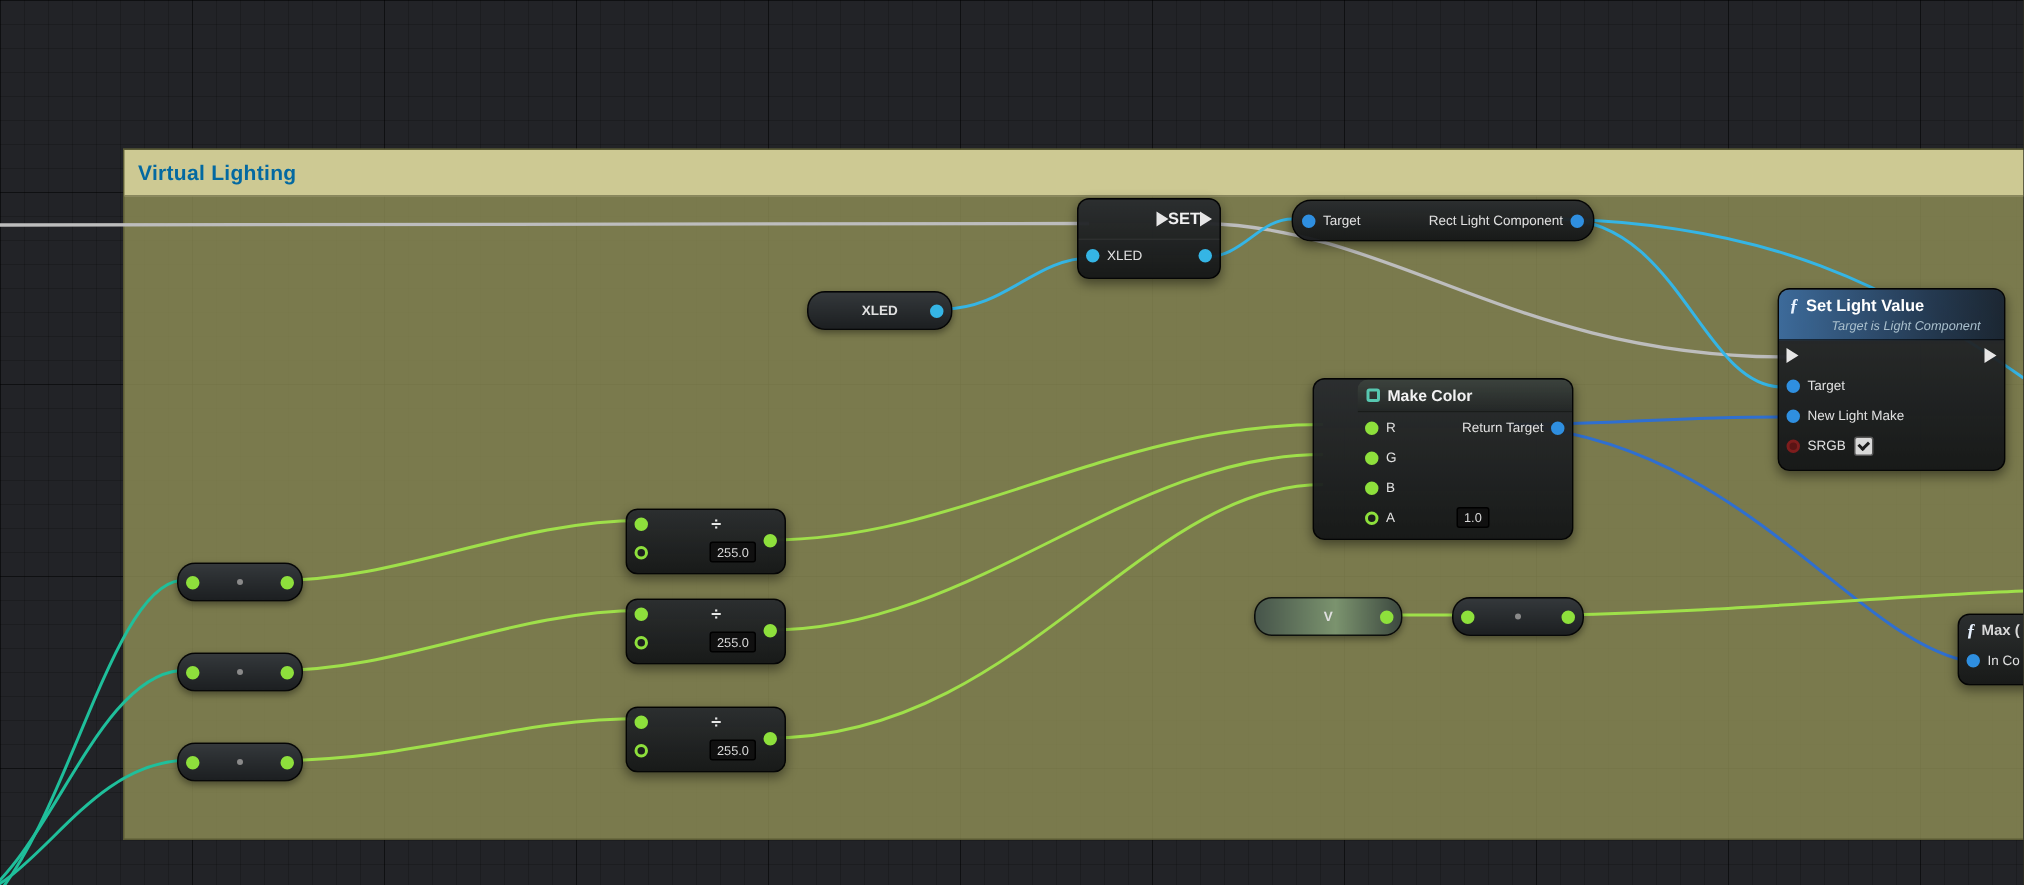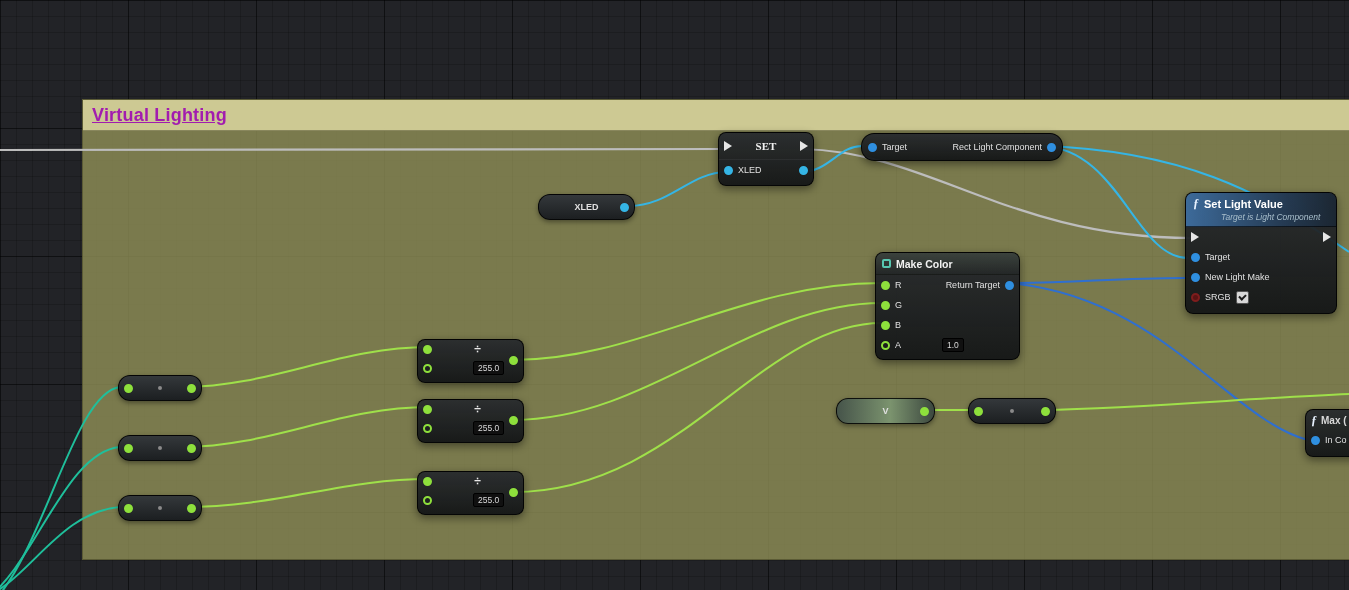--- a/index.html
+++ b/index.html
@@ -13,21 +13,21 @@
       linear-gradient(90deg, rgba(0,0,0,0.18) 1px, transparent 1px);
     background-size:128px 128px,128px 128px,16px 16px,16px 16px;
     font-family:"Liberation Sans",sans-serif;
     -webkit-font-smoothing:antialiased;
   }
   
   .comment{position:absolute;left:82px;top:99px;width:1267px;height:459px;z-index:1;
     background:rgba(148,148,88,0.78);border:1px solid rgba(60,60,30,0.5);}
   .comment-header{height:30px;background:rgba(208,204,150,0.96);display:flex;align-items:center;
     padding-left:9px;border-bottom:1px solid rgba(70,70,40,0.5);}
-  .comment-title{font-size:18px;font-weight:bold;color:#a21caf;letter-spacing:.2px;text-decoration:underline;}
+  .comment-title{font-size:14px;font-weight:bold;color:#0369a1;letter-spacing:.2px;}
   
   #wires{position:absolute;left:0;top:0;z-index:2;pointer-events:none;}
   
   .node{position:absolute;z-index:3;background:linear-gradient(rgba(40,43,46,0.96),rgba(18,20,22,0.94));
     border:1px solid rgba(0,0,0,0.85);border-radius:8px;box-shadow:0 3px 8px rgba(0,0,0,0.45);
     color:#d8d8d8;font-size:9px;}
   .pill{position:absolute;z-index:3;height:24px;border-radius:12px;
     background:linear-gradient(#34383b,#1c1f21);border:1px solid rgba(0,0,0,0.85);
     box-shadow:0 2px 5px rgba(0,0,0,0.4);display:flex;align-items:center;color:#e2e2e2;font-size:9px;}
   .pin{width:9px;height:9px;border-radius:50%;box-sizing:border-box;flex:0 0 auto;}
@@ -36,22 +36,22 @@
   .p-cyan{border:2px solid #35b5e5;background:#35b5e5;}
   .p-blue{border:2px solid #2f8fe0;background:#2f8fe0;}
   .p-red{border:2px solid #7e1d1d;background:#5a1414;}
   .exec{width:0;height:0;border-top:5px solid transparent;border-bottom:5px solid transparent;
     border-left:8px solid #e6e6e6;flex:0 0 auto;}
   .row{display:flex;align-items:center;gap:5px;padding:0 5px;height:20px;}
   .lbl{color:#e0e0e0;}
   .valuebox{background:#101010;border:1px solid #000;color:#d8d8d8;font-size:8.5px;
     padding:1px 4px;border-radius:2px;line-height:10px;margin-left:36px;}
   
-  .set-head{display:flex;align-items:center;justify-content:space-between;height:26px;padding:0 5px;
-    border-bottom:1px solid rgba(255,255,255,0.05);font-family:Liberation Serif, serif;}
+  .set-head{display:flex;align-items:center;justify-content:flex-end;height:26px;padding:0 5px;
+    border-bottom:1px solid rgba(255,255,255,0.05);}
   .set-title{font-weight:bold;font-size:11px;color:#f0f0f0;}
   
   .rect-node{display:flex;align-items:center;gap:5px;padding:0 6px;height:26px;border-radius:13px;}
   
   .fn-head{background:linear-gradient(90deg,rgba(62,110,160,0.95),rgba(35,58,84,0.85) 70%,rgba(25,38,52,0.8));
     border-radius:7px 7px 0 0;padding:3px 7px 4px 7px;border-bottom:1px solid rgba(0,0,0,0.6);}
   .fn-title{font-weight:bold;font-size:11px;color:#fff;display:flex;align-items:center;gap:5px;}
   .fn-sub{font-style:italic;font-size:8.5px;color:#a9bfcc;margin-left:28px;margin-top:1px;}
   .fn-icon{font-family:"Liberation Serif",serif;font-style:italic;font-weight:bold;color:#e8f2ff;font-size:12px;}
   .checkbox{width:11px;height:11px;background:#d8d8d8;border:1px solid #555;border-radius:2px;position:relative;}
@@ -155,21 +155,21 @@
     </div>
     <div class="row">
       <span class="pin p-red"></span>
       <span class="lbl">SRGB</span>
       <span class="checkbox">
           <span class="chk"></span>
         </span>
     </div>
   </div>
 
-  <div class="node" style="left:875px;top:252px;width:143px;height:106px;">
+  <div class="node" style="left:875px;top:252px;width:143px;height:106px;padding-left:29px;">
     <div class="mk-head">
       <span class="struct-icon"></span>
       <span>Make Color</span>
     </div>
     <div class="row">
       <span class="pin p-green"></span>
       <span class="lbl">R</span>
       <span class="spacer"></span>
       <span class="lbl">Return Target</span>
       <span class="pin p-blue"></span>

